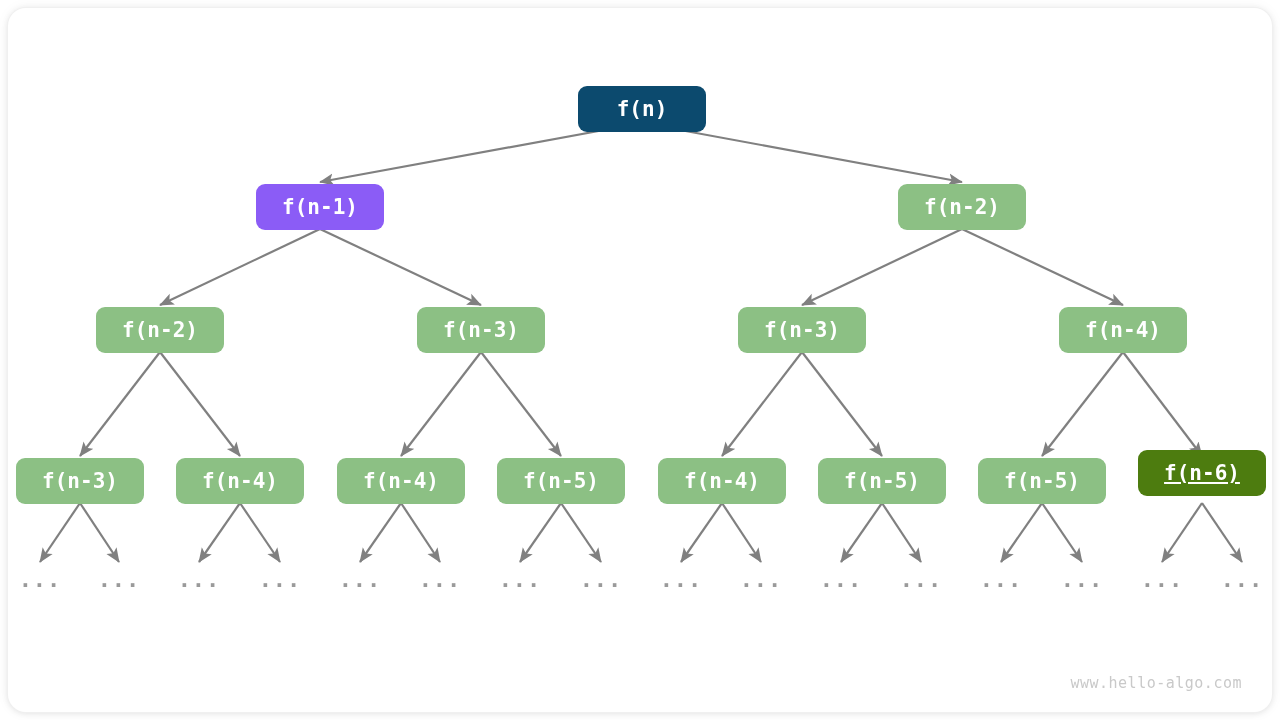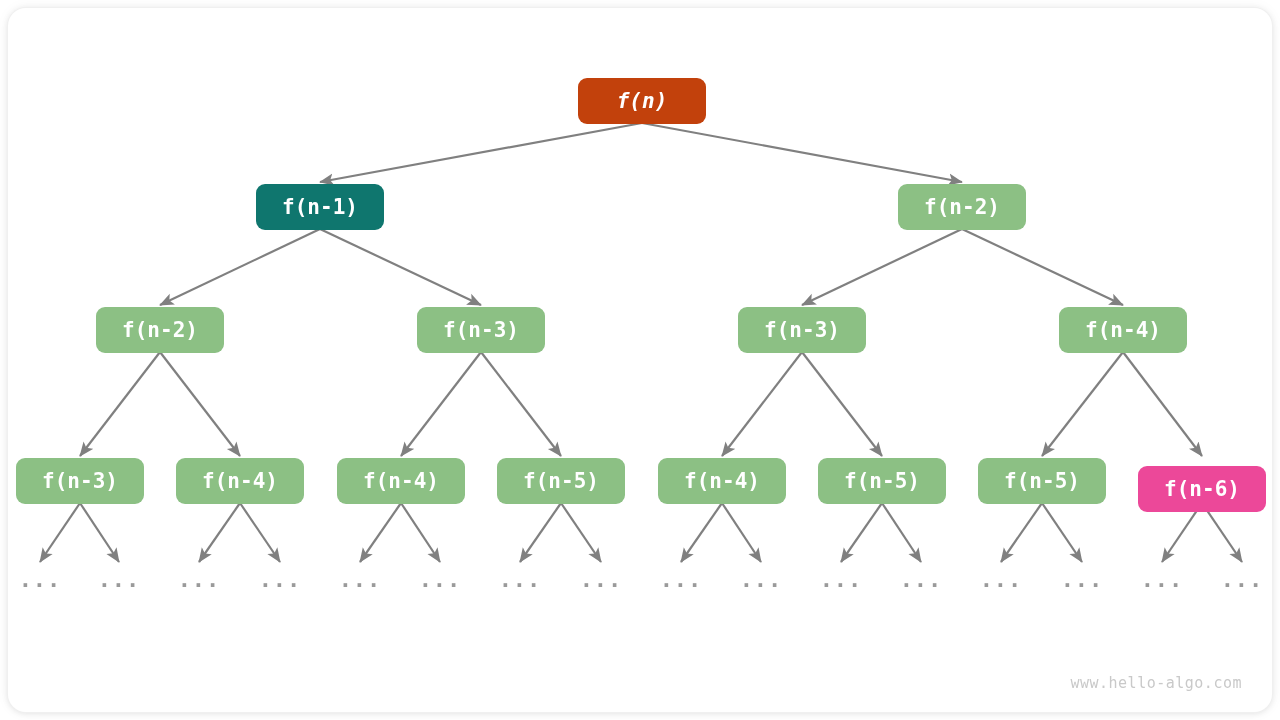--- a/index.html
+++ b/index.html
@@ -116,35 +116,35 @@
         <line x1="722" y1="503" x2="761" y2="562" stroke="#808080" stroke-width="2.2" marker-end="url(#arrowhead)"></line>
         <line x1="882" y1="503" x2="841" y2="562" stroke="#808080" stroke-width="2.2" marker-end="url(#arrowhead)"></line>
         <line x1="882" y1="503" x2="921" y2="562" stroke="#808080" stroke-width="2.2" marker-end="url(#arrowhead)"></line>
         <line x1="1042" y1="503" x2="1001" y2="562" stroke="#808080" stroke-width="2.2" marker-end="url(#arrowhead)"></line>
         <line x1="1042" y1="503" x2="1082" y2="562" stroke="#808080" stroke-width="2.2" marker-end="url(#arrowhead)"></line>
         <line x1="1202" y1="503" x2="1162" y2="562" stroke="#808080" stroke-width="2.2" marker-end="url(#arrowhead)"></line>
         <line x1="1202" y1="503" x2="1242" y2="562" stroke="#808080" stroke-width="2.2" marker-end="url(#arrowhead)"></line>
       </g>
   </svg>
   <div id="node-layer">
-      <div class="node" style="left: 578px; top: 78px; width: 128px; height: 46px; background: #c2410c; color: rgb(255, 255, 255); font-style: italic;">f(n)</div>
-      <div class="node" style="left: 256px; top: 184px; width: 128px; height: 46px; background: #0f766e; color: rgb(255, 255, 255);">f(n-1)</div>
+      <div class="node" style="left: 578px; top: 86px; width: 128px; height: 46px; background: #0c4a6e; color: rgb(255, 255, 255);">f(n)</div>
+      <div class="node" style="left: 256px; top: 184px; width: 128px; height: 46px; background: #8b5cf6; color: rgb(255, 255, 255);">f(n-1)</div>
       <div class="node" style="left: 898px; top: 184px; width: 128px; height: 46px; background: rgb(140, 192, 132); color: rgb(255, 255, 255);">f(n-2)</div>
       <div class="node" style="left: 96px; top: 307px; width: 128px; height: 46px; background: rgb(140, 192, 132); color: rgb(255, 255, 255);">f(n-2)</div>
       <div class="node" style="left: 417px; top: 307px; width: 128px; height: 46px; background: rgb(140, 192, 132); color: rgb(255, 255, 255);">f(n-3)</div>
       <div class="node" style="left: 738px; top: 307px; width: 128px; height: 46px; background: rgb(140, 192, 132); color: rgb(255, 255, 255);">f(n-3)</div>
       <div class="node" style="left: 1059px; top: 307px; width: 128px; height: 46px; background: rgb(140, 192, 132); color: rgb(255, 255, 255);">f(n-4)</div>
       <div class="node" style="left: 16px; top: 458px; width: 128px; height: 46px; background: rgb(140, 192, 132); color: rgb(255, 255, 255);">f(n-3)</div>
       <div class="node" style="left: 176px; top: 458px; width: 128px; height: 46px; background: rgb(140, 192, 132); color: rgb(255, 255, 255);">f(n-4)</div>
       <div class="node" style="left: 337px; top: 458px; width: 128px; height: 46px; background: rgb(140, 192, 132); color: rgb(255, 255, 255);">f(n-4)</div>
       <div class="node" style="left: 497px; top: 458px; width: 128px; height: 46px; background: rgb(140, 192, 132); color: rgb(255, 255, 255);">f(n-5)</div>
       <div class="node" style="left: 658px; top: 458px; width: 128px; height: 46px; background: rgb(140, 192, 132); color: rgb(255, 255, 255);">f(n-4)</div>
       <div class="node" style="left: 818px; top: 458px; width: 128px; height: 46px; background: rgb(140, 192, 132); color: rgb(255, 255, 255);">f(n-5)</div>
       <div class="node" style="left: 978px; top: 458px; width: 128px; height: 46px; background: rgb(140, 192, 132); color: rgb(255, 255, 255);">f(n-5)</div>
-      <div class="node" style="left: 1138px; top: 466px; width: 128px; height: 46px; background: #ec4899; color: rgb(255, 255, 255);">f(n-6)</div>
+      <div class="node" style="left: 1138px; top: 450px; width: 128px; height: 46px; background: #4d7c0f; color: rgb(255, 255, 255); text-decoration: underline;">f(n-6)</div>
     </div>
   <div id="ellipsis-layer">
       <div class="ellipsis" style="left: 40px; top: 586px; color: rgb(154, 154, 154);">···</div>
       <div class="ellipsis" style="left: 119px; top: 586px; color: rgb(154, 154, 154);">···</div>
       <div class="ellipsis" style="left: 199px; top: 586px; color: rgb(154, 154, 154);">···</div>
       <div class="ellipsis" style="left: 280px; top: 586px; color: rgb(154, 154, 154);">···</div>
       <div class="ellipsis" style="left: 360px; top: 586px; color: rgb(154, 154, 154);">···</div>
       <div class="ellipsis" style="left: 440px; top: 586px; color: rgb(154, 154, 154);">···</div>
       <div class="ellipsis" style="left: 520px; top: 586px; color: rgb(154, 154, 154);">···</div>
       <div class="ellipsis" style="left: 601px; top: 586px; color: rgb(154, 154, 154);">···</div>

